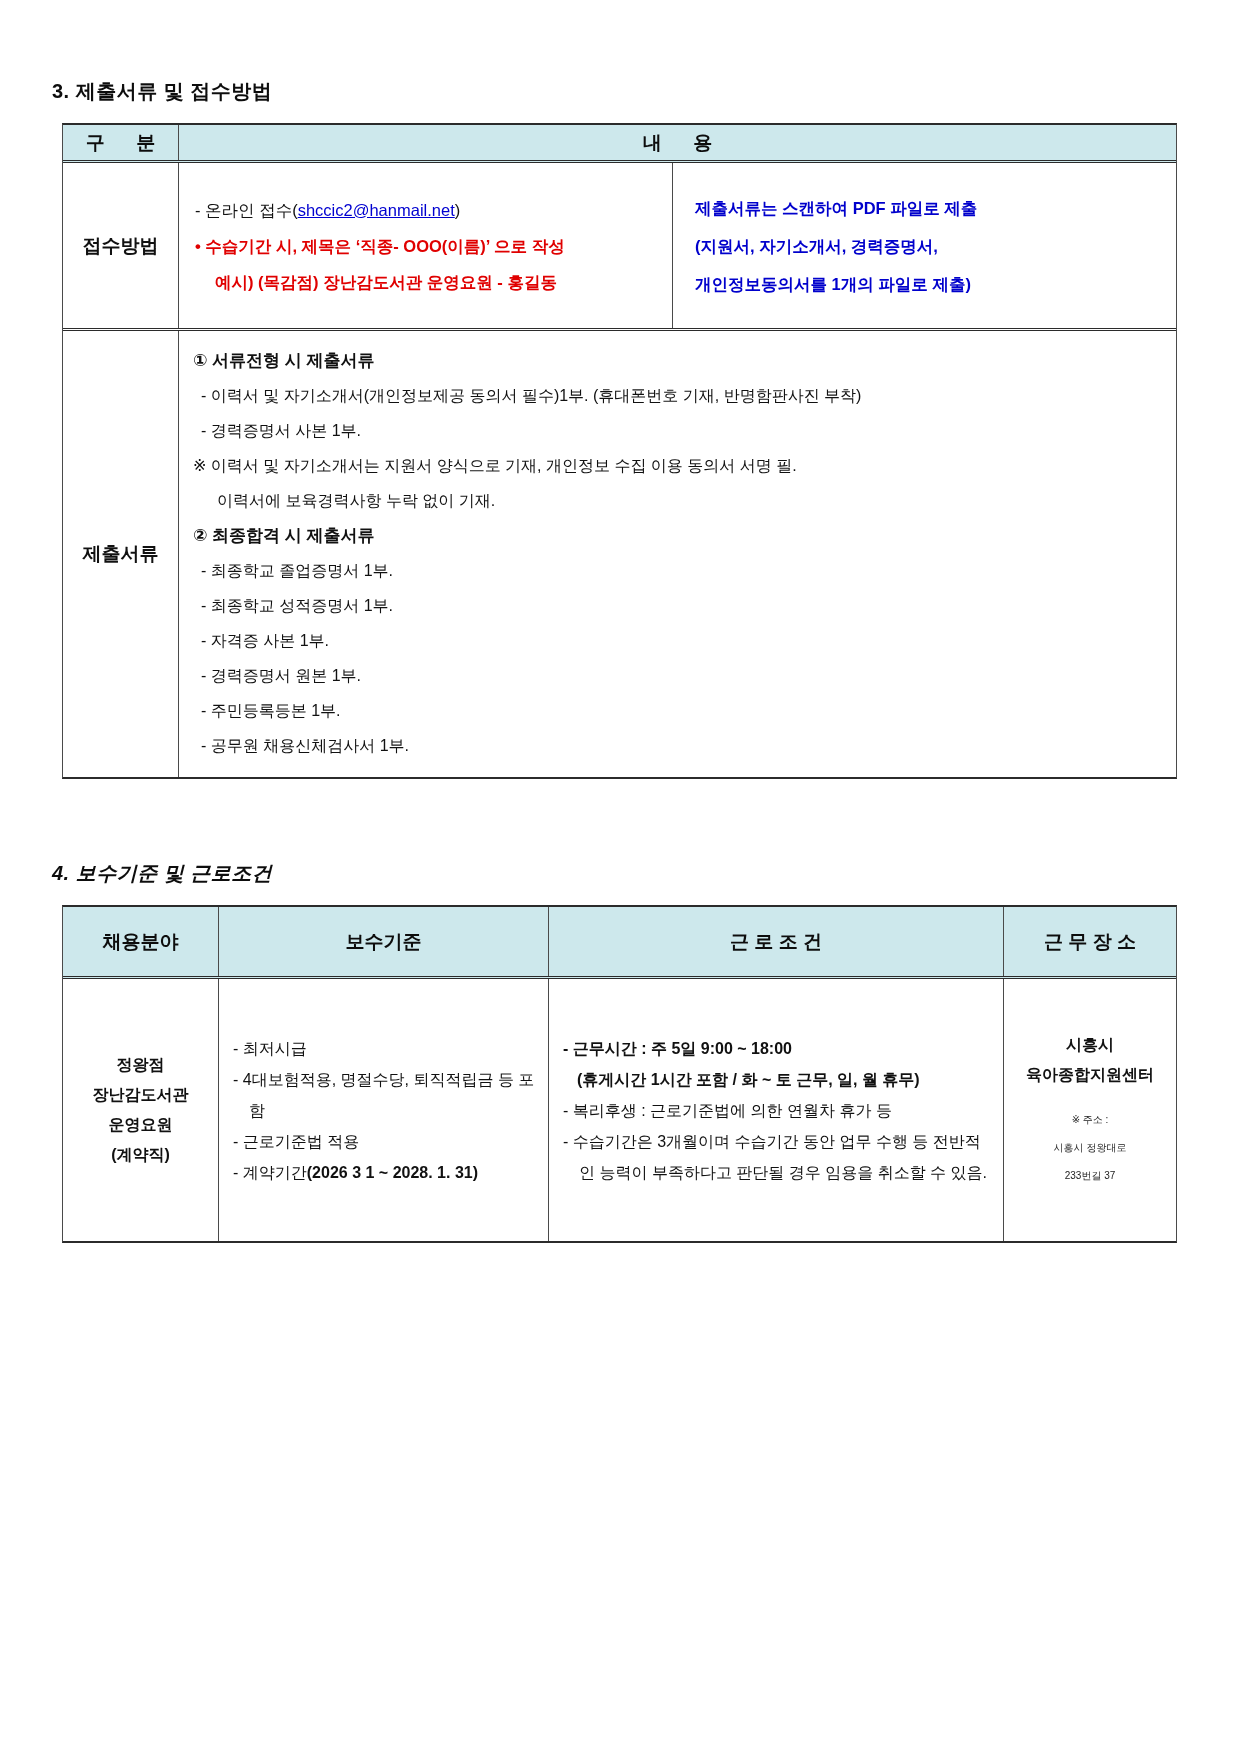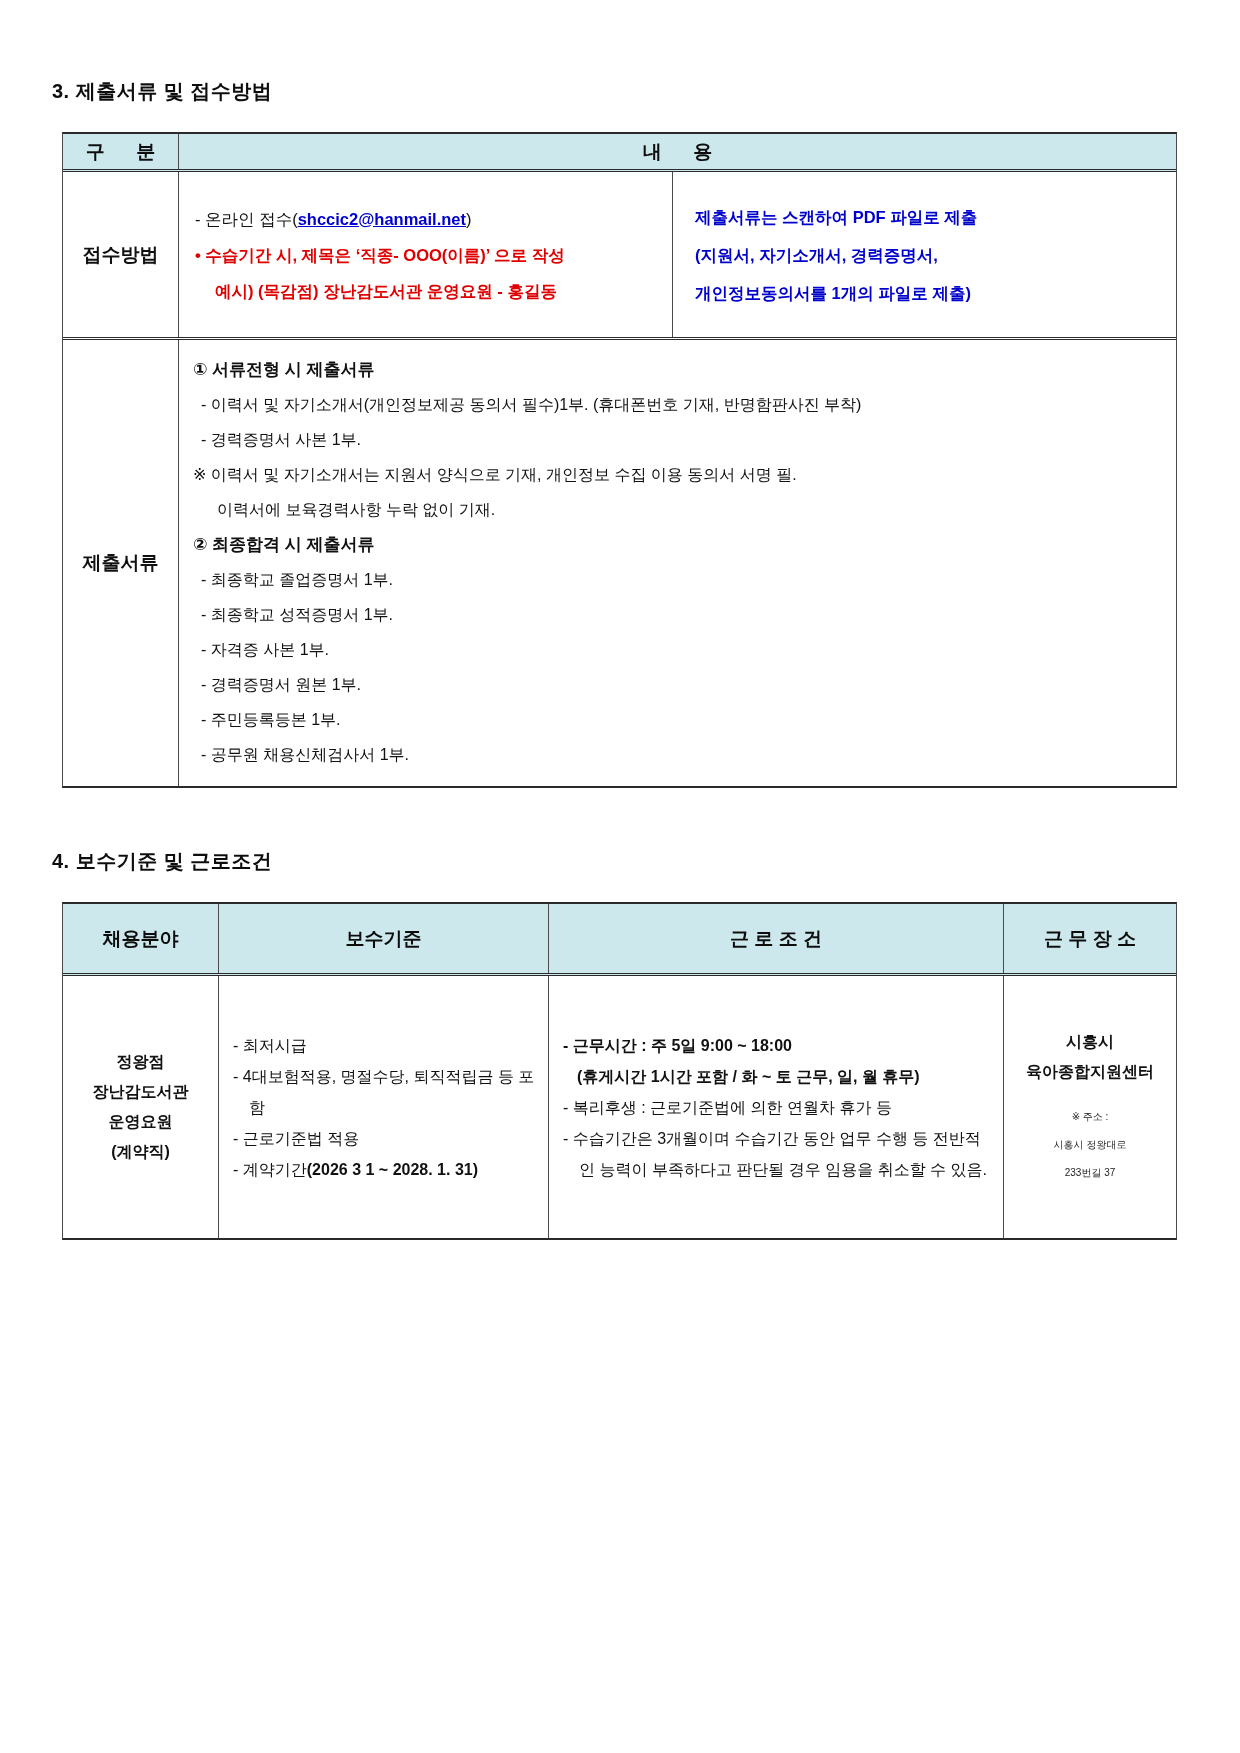--- a/index.html
+++ b/index.html
@@ -9,25 +9,25 @@
     font-family:"Liberation Sans","DejaVu Sans",sans-serif;
     color:#111;
   }
   .page { position:relative; width:1240px; min-height:1753px; }
 
   .sec-title {
     margin:78px 0 0 52px;
     font-size:20px; font-weight:bold; color:#0d0d0d;
     letter-spacing:0.5px;
   }
-  .sec-title.second { margin-top:60px; }
+  .sec-title.second { margin-top:81px;font-style:italic; }
 
   
   .tbl {
-    margin:27px 0 0 62px; width:1115px;
+    margin:18px 0 0 62px; width:1115px;
     border-top:2px solid #2b2b2b;
     border-bottom:2px solid #2b2b2b;
     border-left:1px solid #4a4a4a;
     border-right:1px solid #4a4a4a;
     font-size:16px;
   }
   .hdr-row {
     display:flex; background:#cde8ec;
     border-bottom:3px double #2b2b2b;
   }
@@ -49,21 +49,21 @@
   .t1-row1-left {
     width:494px; padding:18px 10px 18px 16px;
     display:flex; flex-direction:column; justify-content:center;
   }
   .t1-row1-right {
     flex:1; padding:14px 8px 14px 22px;
     display:flex; flex-direction:column; justify-content:center;
     color:#0000cc; font-weight:bold; line-height:38px; font-size:16.5px;
   }
   .online-line { line-height:36px; font-size:16.5px; }
-  .email-link { color:#0000d0; font-weight:bold; text-decoration:underline; }
+  .email-link { color:#0000d0; font-weight:normal; text-decoration:underline; }
   .red-line { color:#e00000; font-weight:bold; line-height:36px; font-size:16.5px; }
   .red-line.indent { padding-left:20px; }
 
   .t1-row2 { display:flex; }
   .t1-row2-content { flex:1; padding:12px 10px 14px 14px; line-height:35px; }
   .part-title { font-weight:bold; font-size:17px; }
   .doc-item { padding-left:26px; text-indent:-18px; }
   .note-line { }
   .note-line.indent2 { padding-left:24px; }
 

